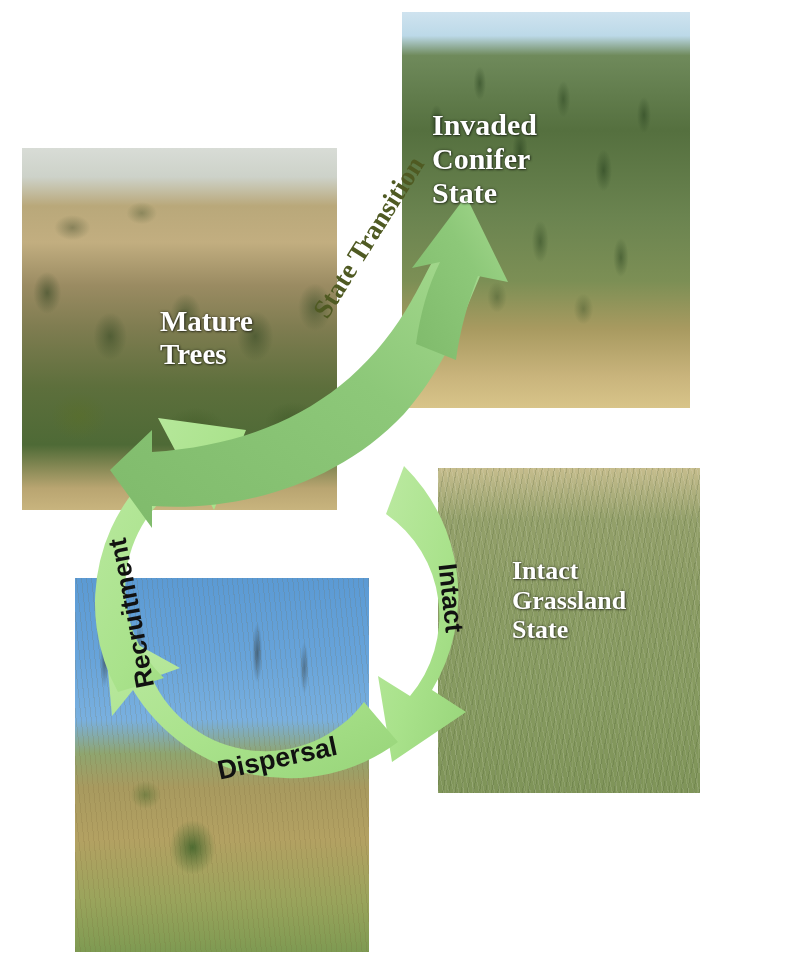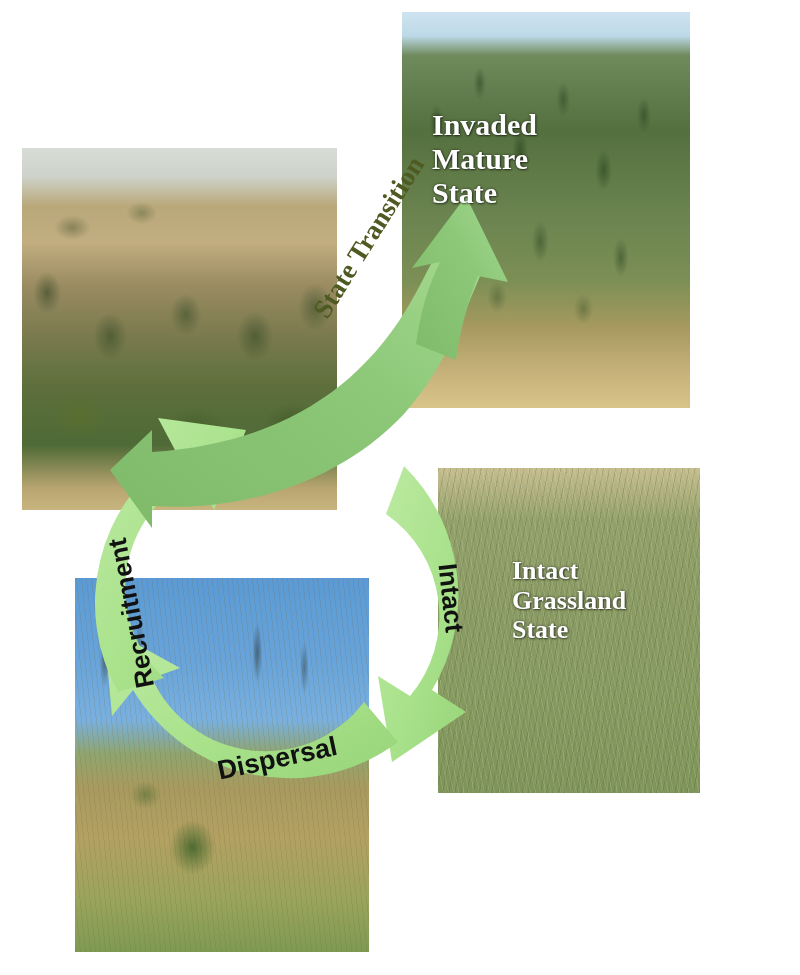--- a/index.html
+++ b/index.html
@@ -194,19 +194,21 @@
   <div class="arrowlabel" id="lbl-intact" style="left:447px;top:548px;font-size:26px;
               transform:rotate(84deg);transform-origin:0 50%;">Intact</div>
 
   <div class="arrowlabel" id="lbl-dispersal" style="left:218px;top:756px;font-size:27px;
               transform:rotate(-12deg);transform-origin:0 50%;">Dispersal</div>
 
   <div class="arrowlabel" id="lbl-recruitment" style="left:146px;top:672px;font-size:26px;
               transform:rotate(-101deg);transform-origin:0 50%;">Recruitment</div>
 
   <div class="caption" id="cap-conifer">Invaded
-Mature
+Conifer
 State</div>
+  <div class="caption" id="cap-mature">Mature
+Trees</div>
   <div class="caption" id="cap-grass">Intact
 Grassland
 State</div>
 
 </div>
 
 </body></html>

